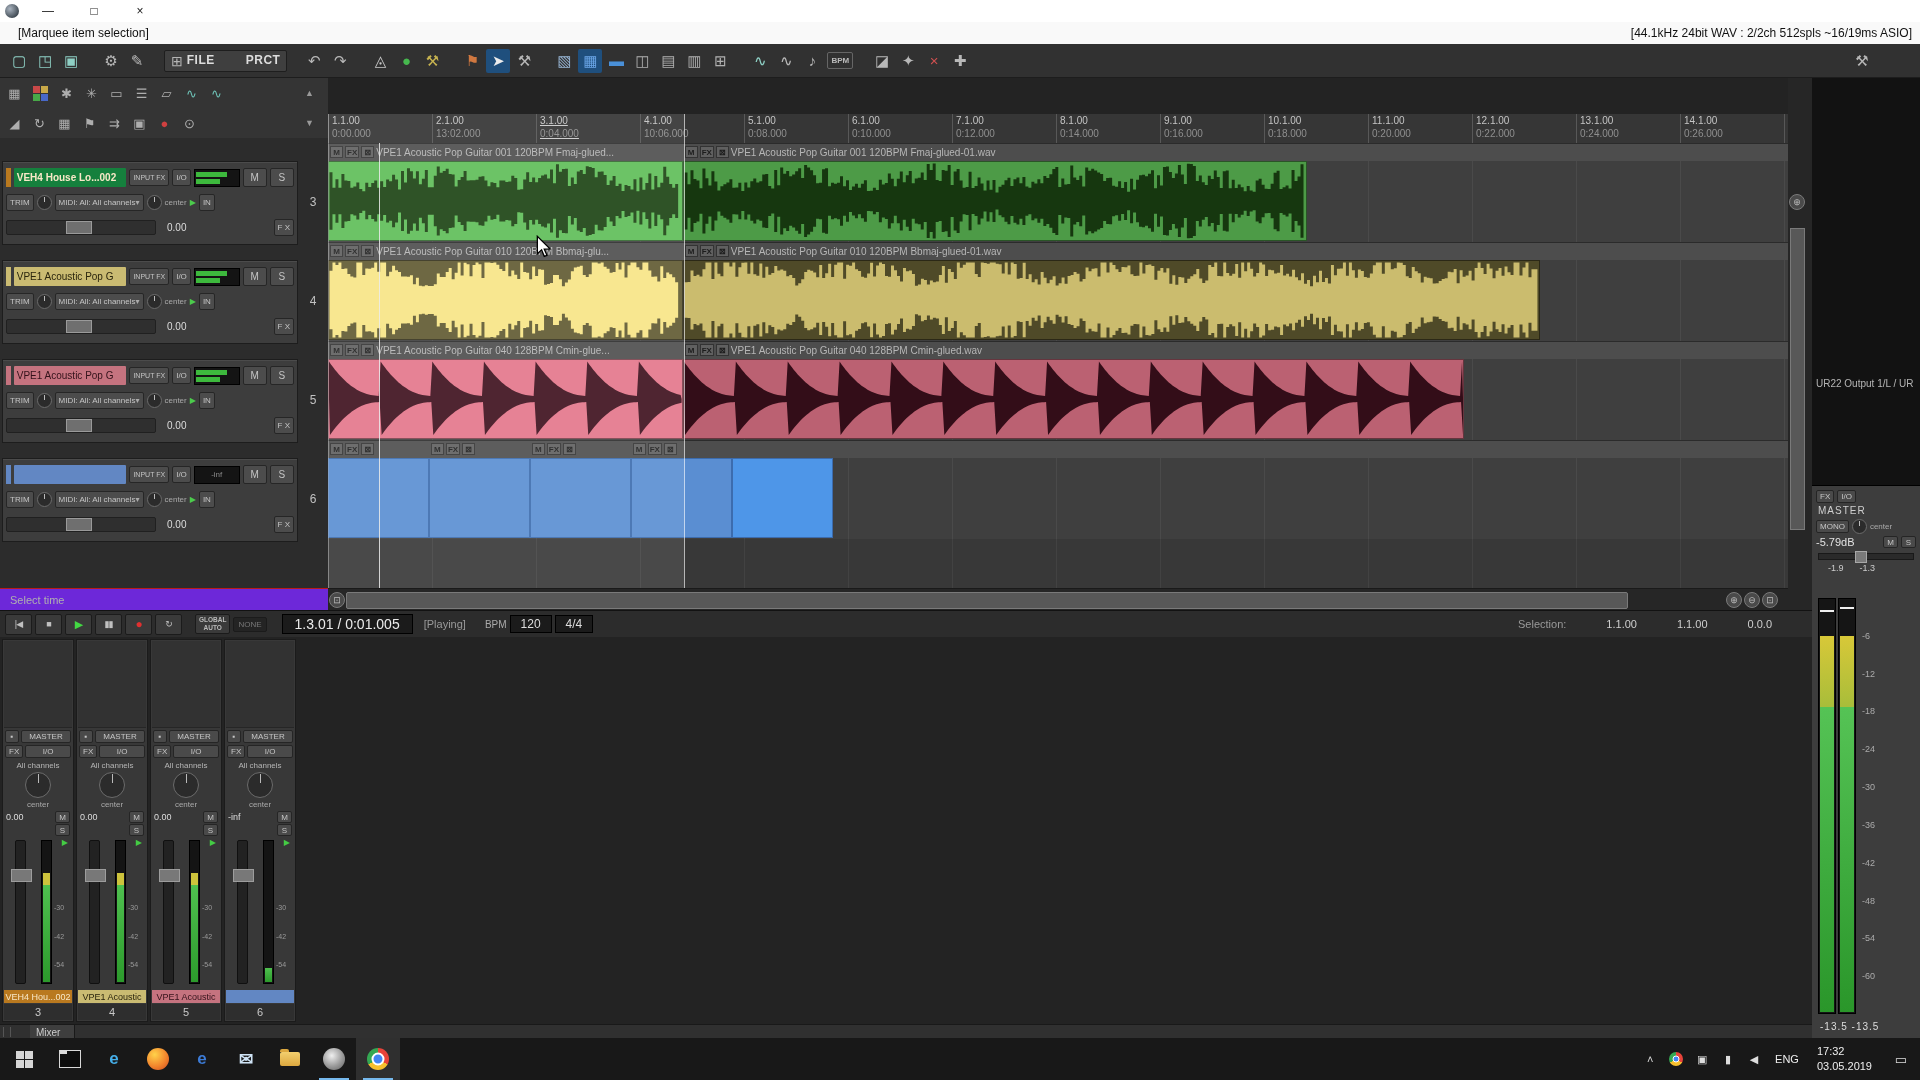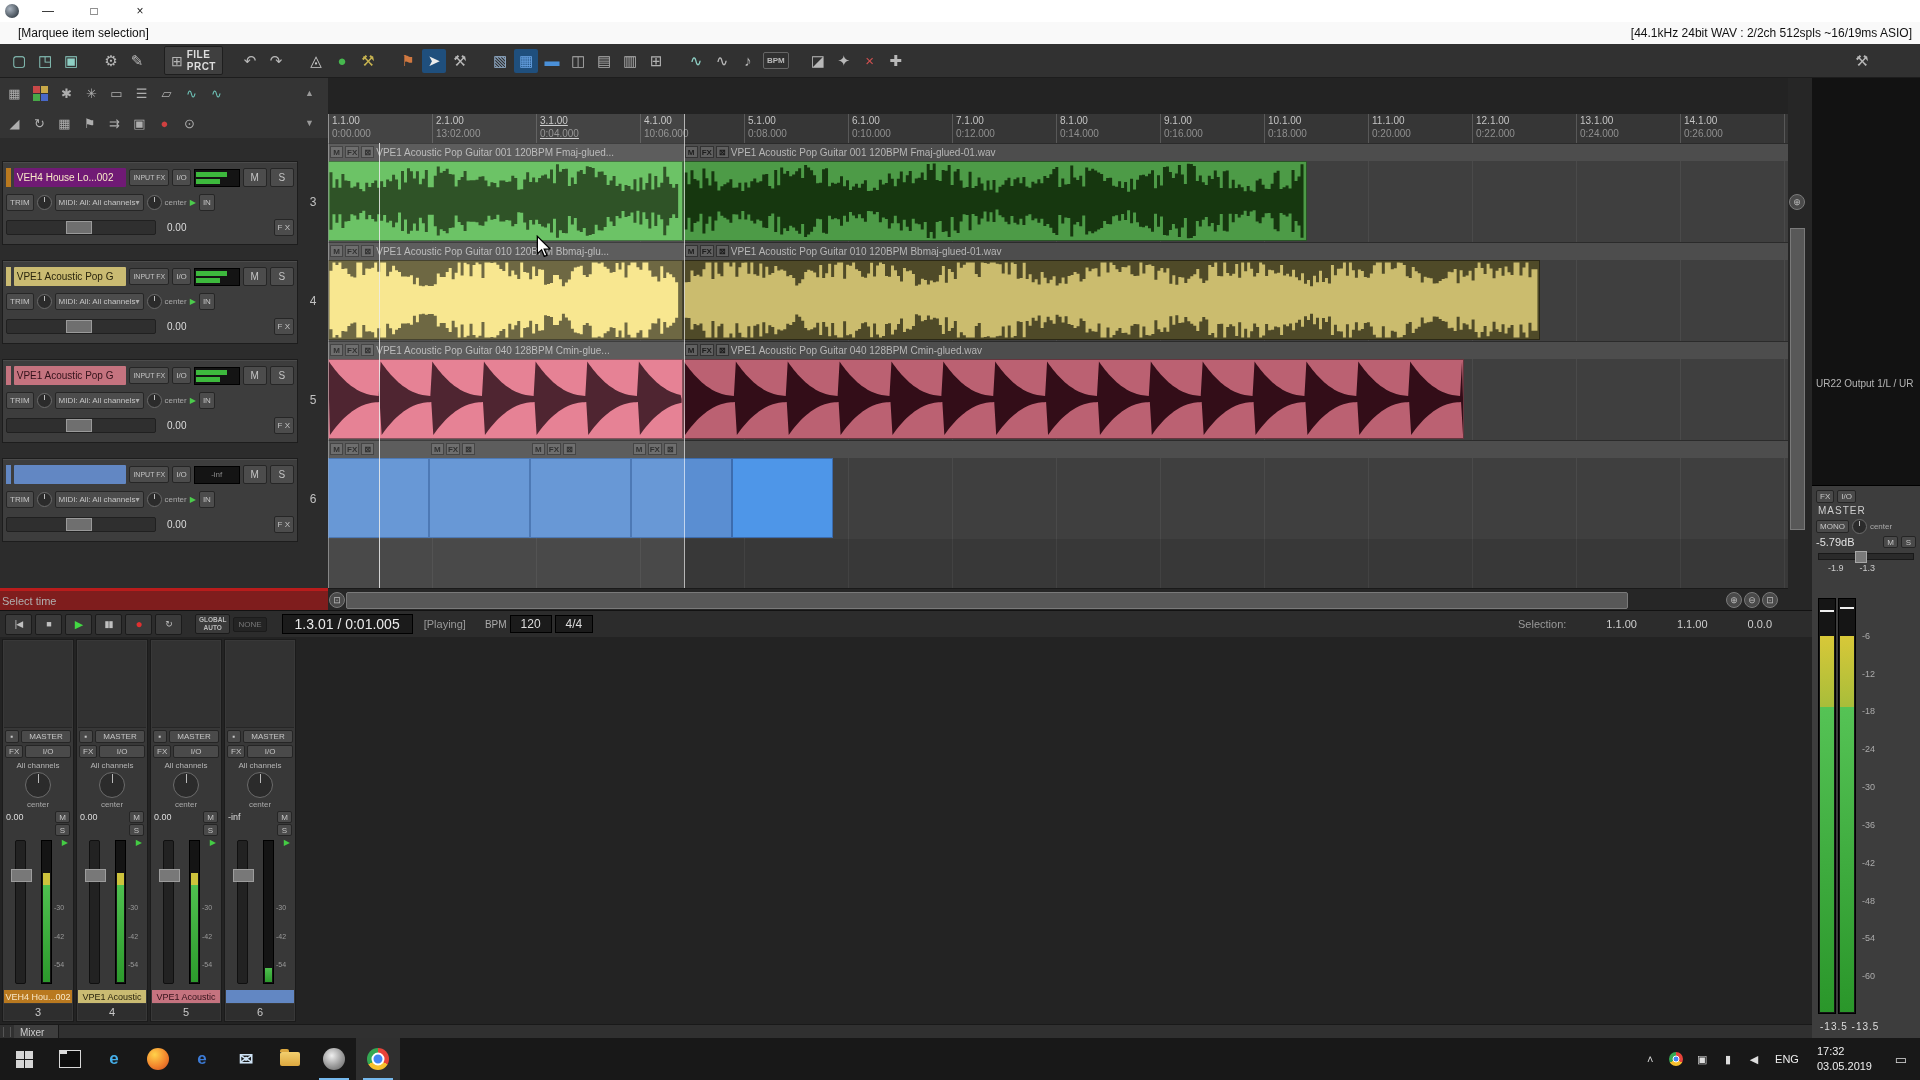--- a/index.html
+++ b/index.html
@@ -15,21 +15,21 @@
   .mode-hint{margin-left:18px;}
   .audio-status{margin-left:auto;padding-right:8px;}
   
   .toolbar{position:absolute;top:44px;width:100%;height:34px;background:#313131;display:flex;align-items:center;padding:0 6px;border-bottom:1px solid #1d1d1d;box-sizing:border-box;}
   .tgroup{display:flex;align-items:center;margin-right:14px;}
   .ticon{width:24px;height:24px;display:flex;align-items:center;justify-content:center;font-size:15px;color:#b5b5b5;margin:0 1px;border-radius:2px;}
   .ticon.hl{background:#1f4f7d;color:#d6e8ff;}
   .ticon.tright{margin-left:auto;margin-right:40px;}
   .file-prct{display:flex;align-items:center;background:#3f3f3f;border:1px solid #1e1e1e;border-radius:2px;padding:2px 6px;color:#ddd;}
   .fp-icon{font-size:14px;margin-right:4px;color:#b5b5b5;}
-  .fp-text{display:flex;flex-direction:column;font-size:10px;font-weight:bold;line-height:1.15;letter-spacing:.5px;}
+  .fp-text{display:flex;flex-direction:row;font-size:12px;font-weight:bold;line-height:1.15;letter-spacing:.5px;gap:31px;}
   .bpm-tool{font-size:8px;font-weight:bold;border:1px solid #666;padding:3px 3px;color:#bbb;margin:0 2px;border-radius:2px;}
   
   .workarea{position:absolute;top:78px;left:0;width:1812px;height:532px;background:#262626;}
   .tcp-toolbar{position:absolute;left:0;top:0;width:328px;height:60px;background:#343434;border-bottom:1px solid #202020;}
   .tt-row{display:flex;align-items:center;height:30px;padding-left:2px;}
   .tt-icon{width:25px;height:25px;display:flex;align-items:center;justify-content:center;font-size:13px;color:#aeaeae;}
   .tt-icon.end{margin-left:auto;margin-right:6px;font-size:9px;color:#999;}
   .palette{display:grid;grid-template-columns:7px 7px;grid-template-rows:7px 7px;gap:1px;margin:0 6px;}
   .tcp-area{position:absolute;left:0;top:60px;width:328px;height:450px;background:#2c2c2c;}
   .tcp-panel{position:absolute;left:2px;width:296px;height:84px;background:#3d3d3d;border:1px solid #1d1d1d;padding:3px;box-sizing:border-box;box-shadow:inset 0 1px 0 #4b4b4b;}
@@ -45,21 +45,21 @@
   .knob{width:13px;height:13px;border-radius:50%;background:#2b2b2b;border:1px solid #6b6b6b;position:relative;flex:none;}
   .knob::after{content:"";position:absolute;left:50%;top:1px;width:1px;height:5px;background:#bbb;}
   .knob.big{width:24px;height:24px;align-self:center;margin:2px 0;}
   .knob.big::after{height:9px;}
   .tiny{font-size:8px;color:#aaa;}
   .mon-arrow{font-size:8px;color:#4ccb4c;}
   .fader{position:relative;width:148px;height:13px;background:#2f2f2f;border:1px solid #202020;border-radius:2px;flex:none;}
   .fader .handle{position:absolute;top:0;width:24px;height:11px;background:#6f6f6f;border:1px solid #9a9a9a;left:40%;}
   .vol{font-size:10px;color:#ddd;margin-left:8px;flex:1;}
   .tcp-num{position:absolute;left:300px;width:26px;text-align:center;font-size:12px;color:#c2c2c2;}
-  .hint-bar{position:absolute;left:0;top:510px;width:328px;height:22px;background:#7f1d1d;border-top:3px solid #b91c1c;font-size:11px;color:#b0b0b0;display:flex;align-items:center;padding-left:2px;box-sizing:border-box;}
+  .hint-bar{position:absolute;left:0;top:510px;width:328px;height:22px;background:#6d28d9;border-top:1px solid #b91c1c;font-size:11px;color:#b0b0b0;display:flex;align-items:center;padding-left:10px;box-sizing:border-box;}
   
   .arrange{position:absolute;left:328px;top:0;width:1460px;height:532px;background:#3c3c3c;overflow:hidden;}
   .arrange-top{position:absolute;top:0;height:36px;width:100%;background:#232323;}
   .ruler{position:absolute;top:36px;height:29px;width:100%;background:#363636;border-bottom:1px solid #1d1d1d;overflow:hidden;}
   .rmark{position:absolute;top:0;height:100%;border-left:1px solid #585858;padding-left:3px;font-size:10px;white-space:nowrap;}
   .rmark .t1{display:block;color:#c4c4c4;line-height:14px;}
   .rmark .t2{display:block;color:#8f8f8f;line-height:12px;}
   .lanes{position:absolute;top:65px;height:445px;width:100%;background:#3f3f3f;background-image:repeating-linear-gradient(to right,#4a4a4a 0 1px,transparent 1px 104px);overflow:hidden;}
   .lane-label{position:absolute;left:0;width:100%;height:18px;background:#4d4d4d;border-top:1px solid #2b2b2b;box-sizing:border-box;}
   .item-label{position:absolute;height:14px;display:flex;align-items:center;gap:2px;z-index:3;}
@@ -112,21 +112,21 @@
   .fhandle{position:absolute;left:-5px;top:20%;width:19px;height:11px;background:#787878;border:1px solid #9d9d9d;}
   .smeter{position:absolute;left:35px;top:2px;bottom:4px;width:9px;background:#141414;border:1px solid #000;}
   .sm-g{position:absolute;left:1px;right:1px;bottom:1px;height:68%;background:linear-gradient(to top,#2c9a2c,#4fc04f);}
   .sm-y{position:absolute;left:1px;right:1px;bottom:calc(1px + 68%);height:9%;background:#cdc33c;}
   .mon{position:absolute;right:2px;top:0;color:#44cc44;font-size:8px;}
   .sscale{position:absolute;left:48px;font-size:7px;color:#9a9a9a;}
   .slabel{height:13px;font-size:9px;display:flex;align-items:center;justify-content:center;overflow:hidden;margin:0 1px;white-space:nowrap;}
   .snum{height:16px;display:flex;align-items:center;justify-content:center;font-size:11px;color:#c8c8c8;background:#2e2e2e;margin:1px;}
   .mixer-tabrow{position:absolute;top:1024px;left:0;width:1812px;height:14px;background:#303030;border-top:1px solid #191919;display:flex;align-items:center;}
   .tab-grip{width:6px;height:10px;margin:0 3px;border-left:1px solid #555;border-right:1px solid #555;}
-  .mixer-tab{height:100%;padding:0 14px 0 6px;background:#3e3e3e;color:#ccc;font-size:10px;display:flex;align-items:center;border-right:1px solid #191919;}
+  .mixer-tab{height:100%;padding:0 14px 0 6px;background:#3e3e3e;color:#ccc;font-size:10px;display:flex;align-items:center;border-right:1px solid #191919;margin-left:16px;}
   
   .master-col{position:absolute;left:1812px;top:78px;width:108px;height:960px;background:#121212;}
   .master-routing{position:absolute;top:300px;left:4px;font-size:10px;color:#b5b5b5;white-space:nowrap;overflow:hidden;width:102px;}
   .master-panel-inner{position:absolute;top:407px;left:0;width:108px;height:553px;background:#3d3d3d;border-top:1px solid #000;padding:4px;box-sizing:border-box;}
   .mrowA{display:flex;gap:3px;align-items:center;margin-bottom:2px;}
   .master-label{font-size:10px;color:#cfcfcf;margin:2px 0 3px 2px;letter-spacing:1px;}
   .mval{font-size:11px;color:#e2e2e2;flex:1;}
   .mfader{height:5px;background:#2a2a2a;border:1px solid #191919;margin:5px 2px 3px;position:relative;}
   .mfader .handle{position:absolute;left:38%;top:-3px;width:10px;height:10px;background:#7a7a7a;border:1px solid #a8a8a8;}
   .mpeaks{display:flex;gap:16px;font-size:9px;color:#ccc;margin-left:12px;}
@@ -266,21 +266,21 @@
           <div class="tt-icon">▣</div>
           <div class="tt-icon" style="color: rgb(208, 64, 64);">●</div>
           <div class="tt-icon">⊙</div>
           <div class="tt-icon end">▼</div>
         </div>
       </div>
     <div class="tcp-area" id="tcp-area">
         <div class="tcp-panel" style="top: 23px;">
           <div class="tcp-row">
             <div class="tcolor" style="background: rgb(185, 121, 31);"></div>
-            <div class="tname" style="background: #701a75; color: rgb(248, 232, 200);">VEH4 House Lo...002</div>
+            <div class="tname" style="background: #15803d; color: rgb(248, 232, 200); font-weight: bold;">VEH4 House Lo...002</div>
             <div class="sbtn infx">INPUT FX</div>
             <div class="sbtn">I/O</div>
             <div class="tmeter">
               <div class="bar" style="top: 2px; width: 70%;"></div>
               <div class="bar" style="bottom: 2px; width: 55%;"></div>
             </div>
             <div class="sbtn ms">M</div>
             <div class="sbtn ms">S</div>
           </div>
           <div class="tcp-row">

